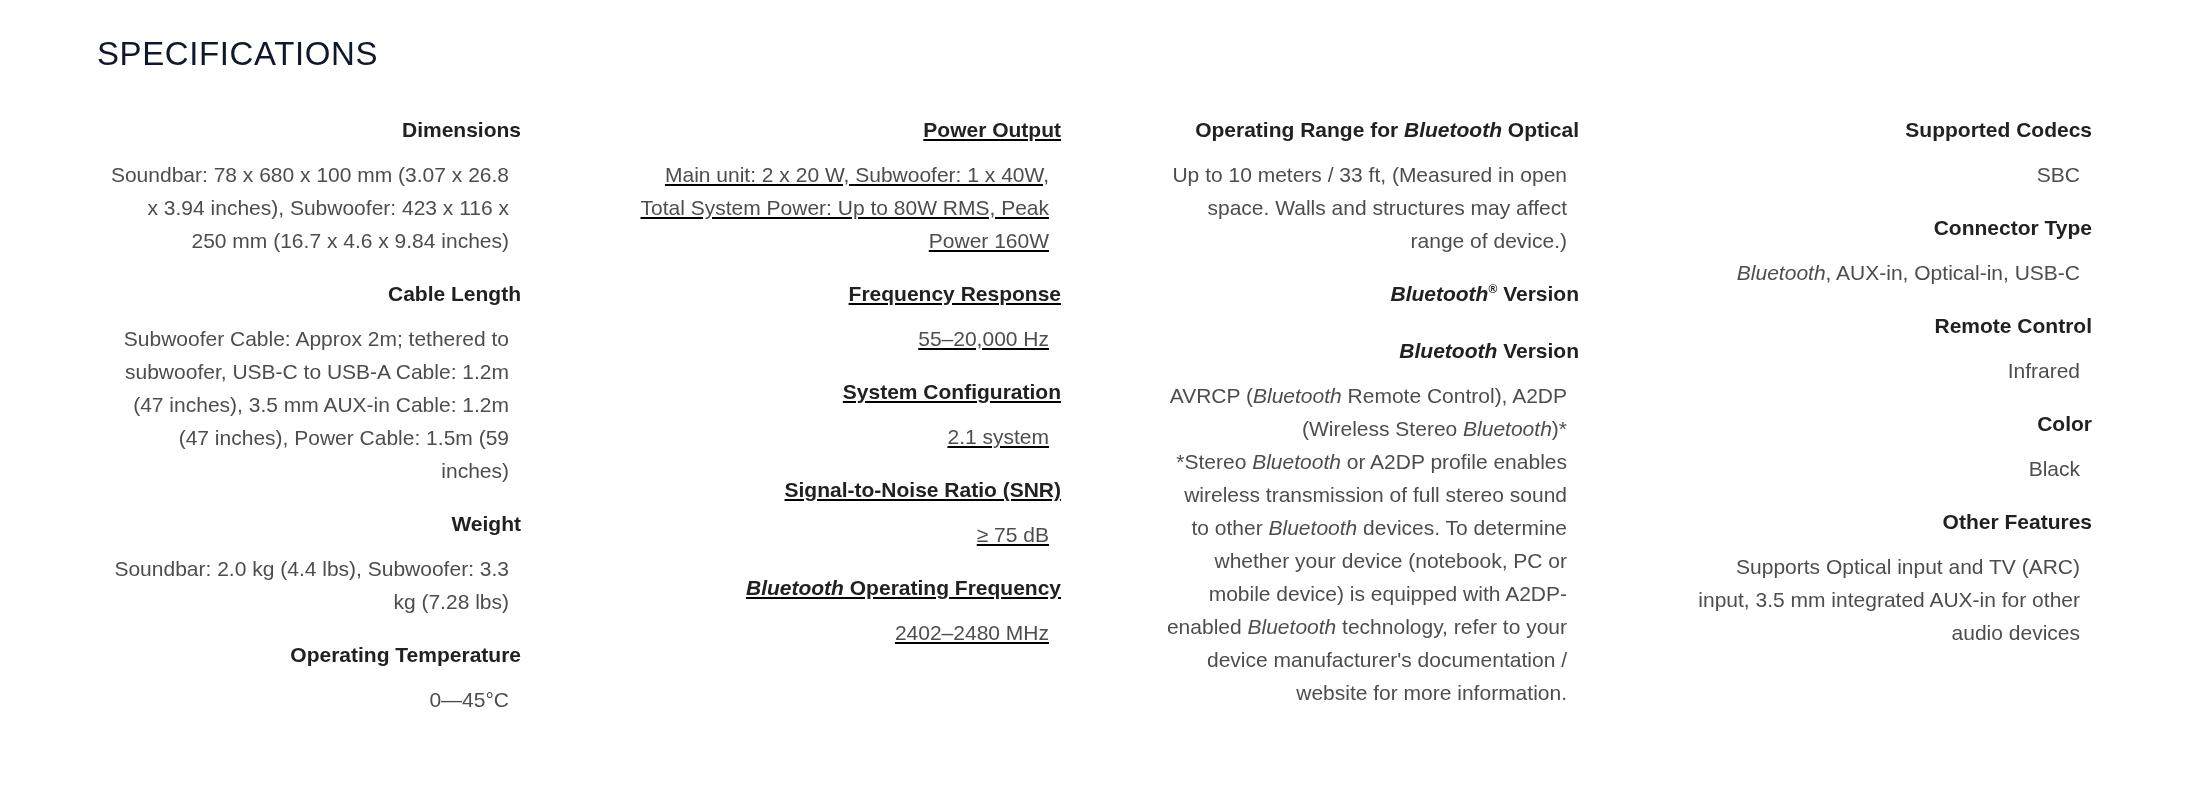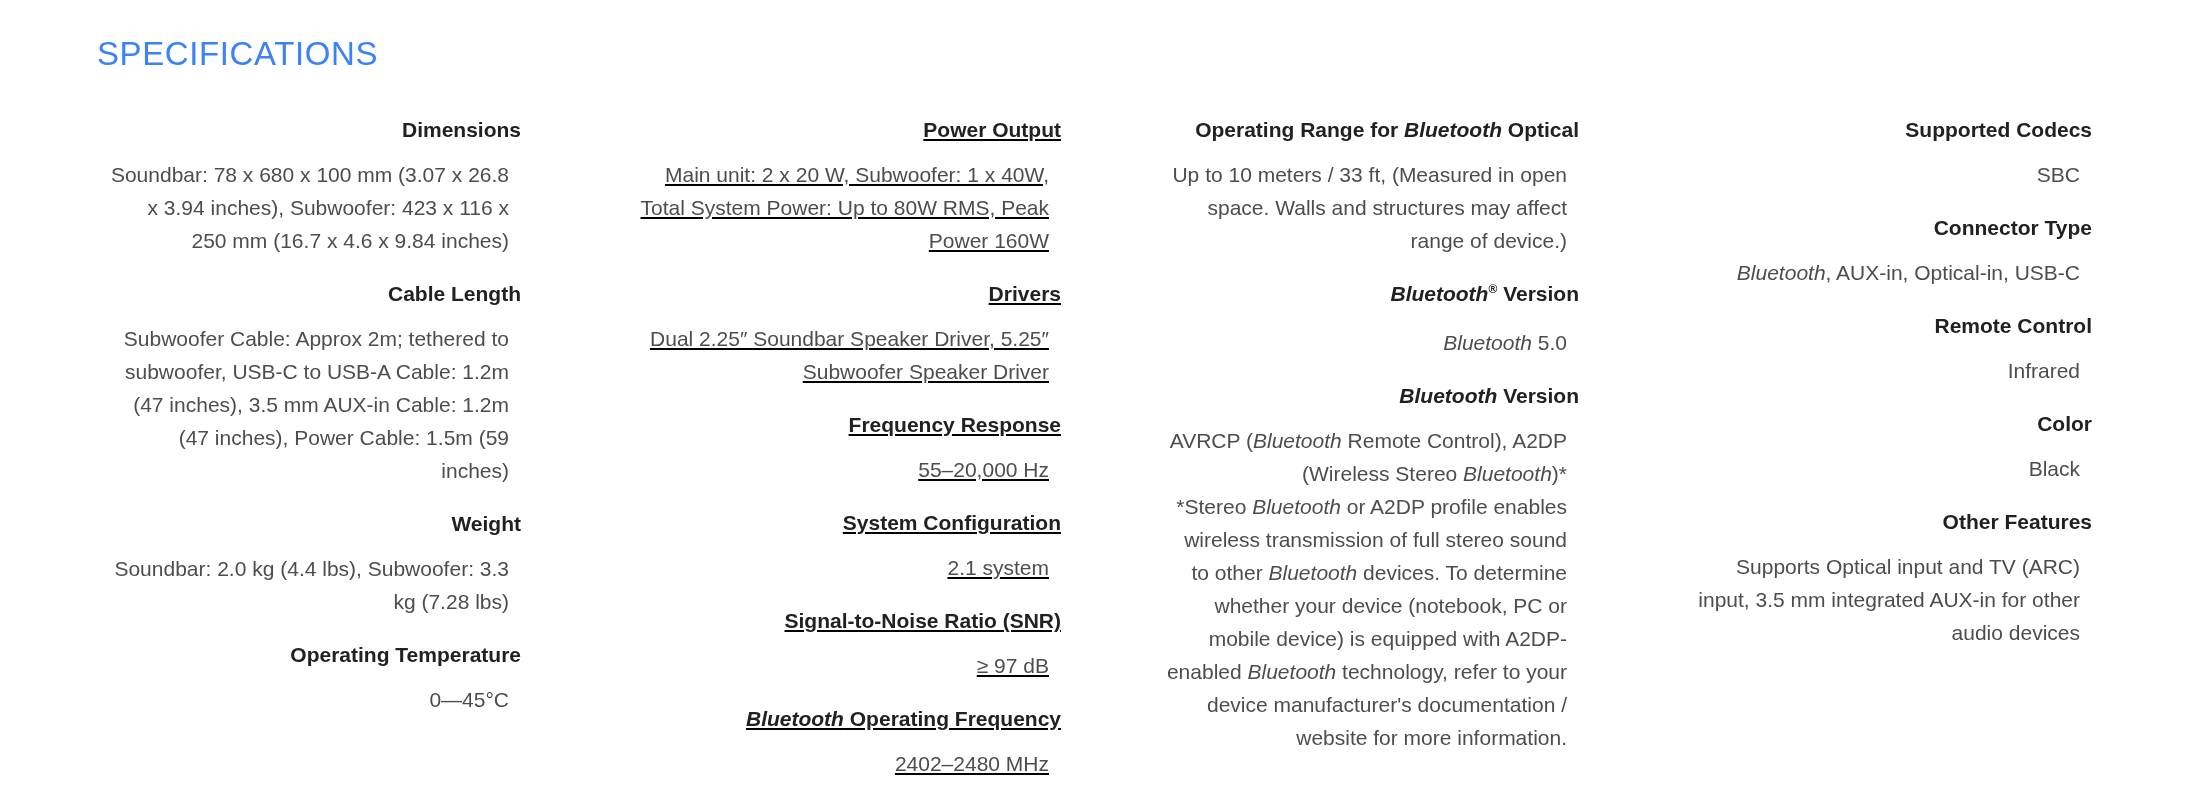--- a/index.html
+++ b/index.html
@@ -17,21 +17,21 @@
   }
   .page-title {
     position: absolute;
     left: 97px;
     top: 34px;
     margin: 0;
     font-size: 33px;
     line-height: 40px;
     font-weight: 400;
     letter-spacing: 0.6px;
-    color: #3b82f6;
+    color: #0f172a;
   }
   .columns {
     position: absolute;
     left: 0;
     top: 113px;
     width: 2200px;
   }
   .col { position: absolute; top: 0; text-align: right; }
   .col-0 { left: 97px;  width: 424px; }
   .col-1 { left: 623px; width: 438px; text-decoration: underline; }
@@ -84,48 +84,43 @@
         <h3 class="spec-heading"><span>Operating Temperature</span></h3>
         <p class="spec-value"><span>0—45°C</span></p>
       </div>
     </div>
     <div class="col col-1">
       <div class="spec-section">
         <h3 class="spec-heading"><span>Power Output</span></h3>
         <p class="spec-value"><span>Main unit: 2 x 20 W, Subwoofer: 1 x 40W, Total System Power: Up to 80W RMS, Peak Power 160W</span></p>
       </div>
       <div class="spec-section">
-        <h3 class="spec-heading"><span>Drivers</span></h3>
-        <p class="spec-value"><span>Dual 2.25″ Soundbar Speaker Driver, 5.25″ Subwoofer Speaker Driver</span></p>
-      </div>
-      <div class="spec-section">
         <h3 class="spec-heading"><span>Frequency Response</span></h3>
         <p class="spec-value"><span>55–20,000 Hz</span></p>
       </div>
       <div class="spec-section">
         <h3 class="spec-heading"><span>System Configuration</span></h3>
         <p class="spec-value"><span>2.1 system</span></p>
       </div>
       <div class="spec-section">
         <h3 class="spec-heading"><span>Signal-to-Noise Ratio (SNR)</span></h3>
-        <p class="spec-value"><span>≥ 97 dB</span></p>
+        <p class="spec-value"><span>≥ 75 dB</span></p>
       </div>
       <div class="spec-section">
         <h3 class="spec-heading"><span class="it">Bluetooth</span><span> Operating Frequency</span></h3>
         <p class="spec-value"><span>2402–2480 MHz</span></p>
       </div>
     </div>
     <div class="col col-2">
       <div class="spec-section">
         <h3 class="spec-heading"><span>Operating Range for </span><span class="it">Bluetooth</span><span> Optical</span></h3>
         <p class="spec-value"><span>Up to 10 meters / 33 ft, (Measured in open space. Walls and structures may affect range of device.)</span></p>
       </div>
       <div class="spec-section">
         <h3 class="spec-heading"><span class="it">Bluetooth</span><sup class="reg">®</sup><span> Version</span></h3>
-        <p class="spec-value"><span class="it">Bluetooth</span><span> 5.0</span></p>
       </div>
       <div class="spec-section">
         <h3 class="spec-heading"><span class="it">Bluetooth</span><span> Version</span></h3>
         <p class="spec-value"><span>AVRCP (</span><span class="it">Bluetooth</span><span> Remote Control), A2DP (Wireless Stereo </span><span class="it">Bluetooth</span><span>)*</span><br><span>*Stereo </span><span class="it">Bluetooth</span><span> or A2DP profile enables wireless transmission of full stereo sound to other </span><span class="it">Bluetooth</span><span> devices. To determine whether your device (notebook, PC or mobile device) is equipped with A2DP-enabled </span><span class="it">Bluetooth</span><span> technology, refer to your device manufacturer's documentation / website for more information.</span></p>
       </div>
     </div>
     <div class="col col-3">
       <div class="spec-section">
         <h3 class="spec-heading"><span>Supported Codecs</span></h3>
         <p class="spec-value"><span>SBC</span></p>

